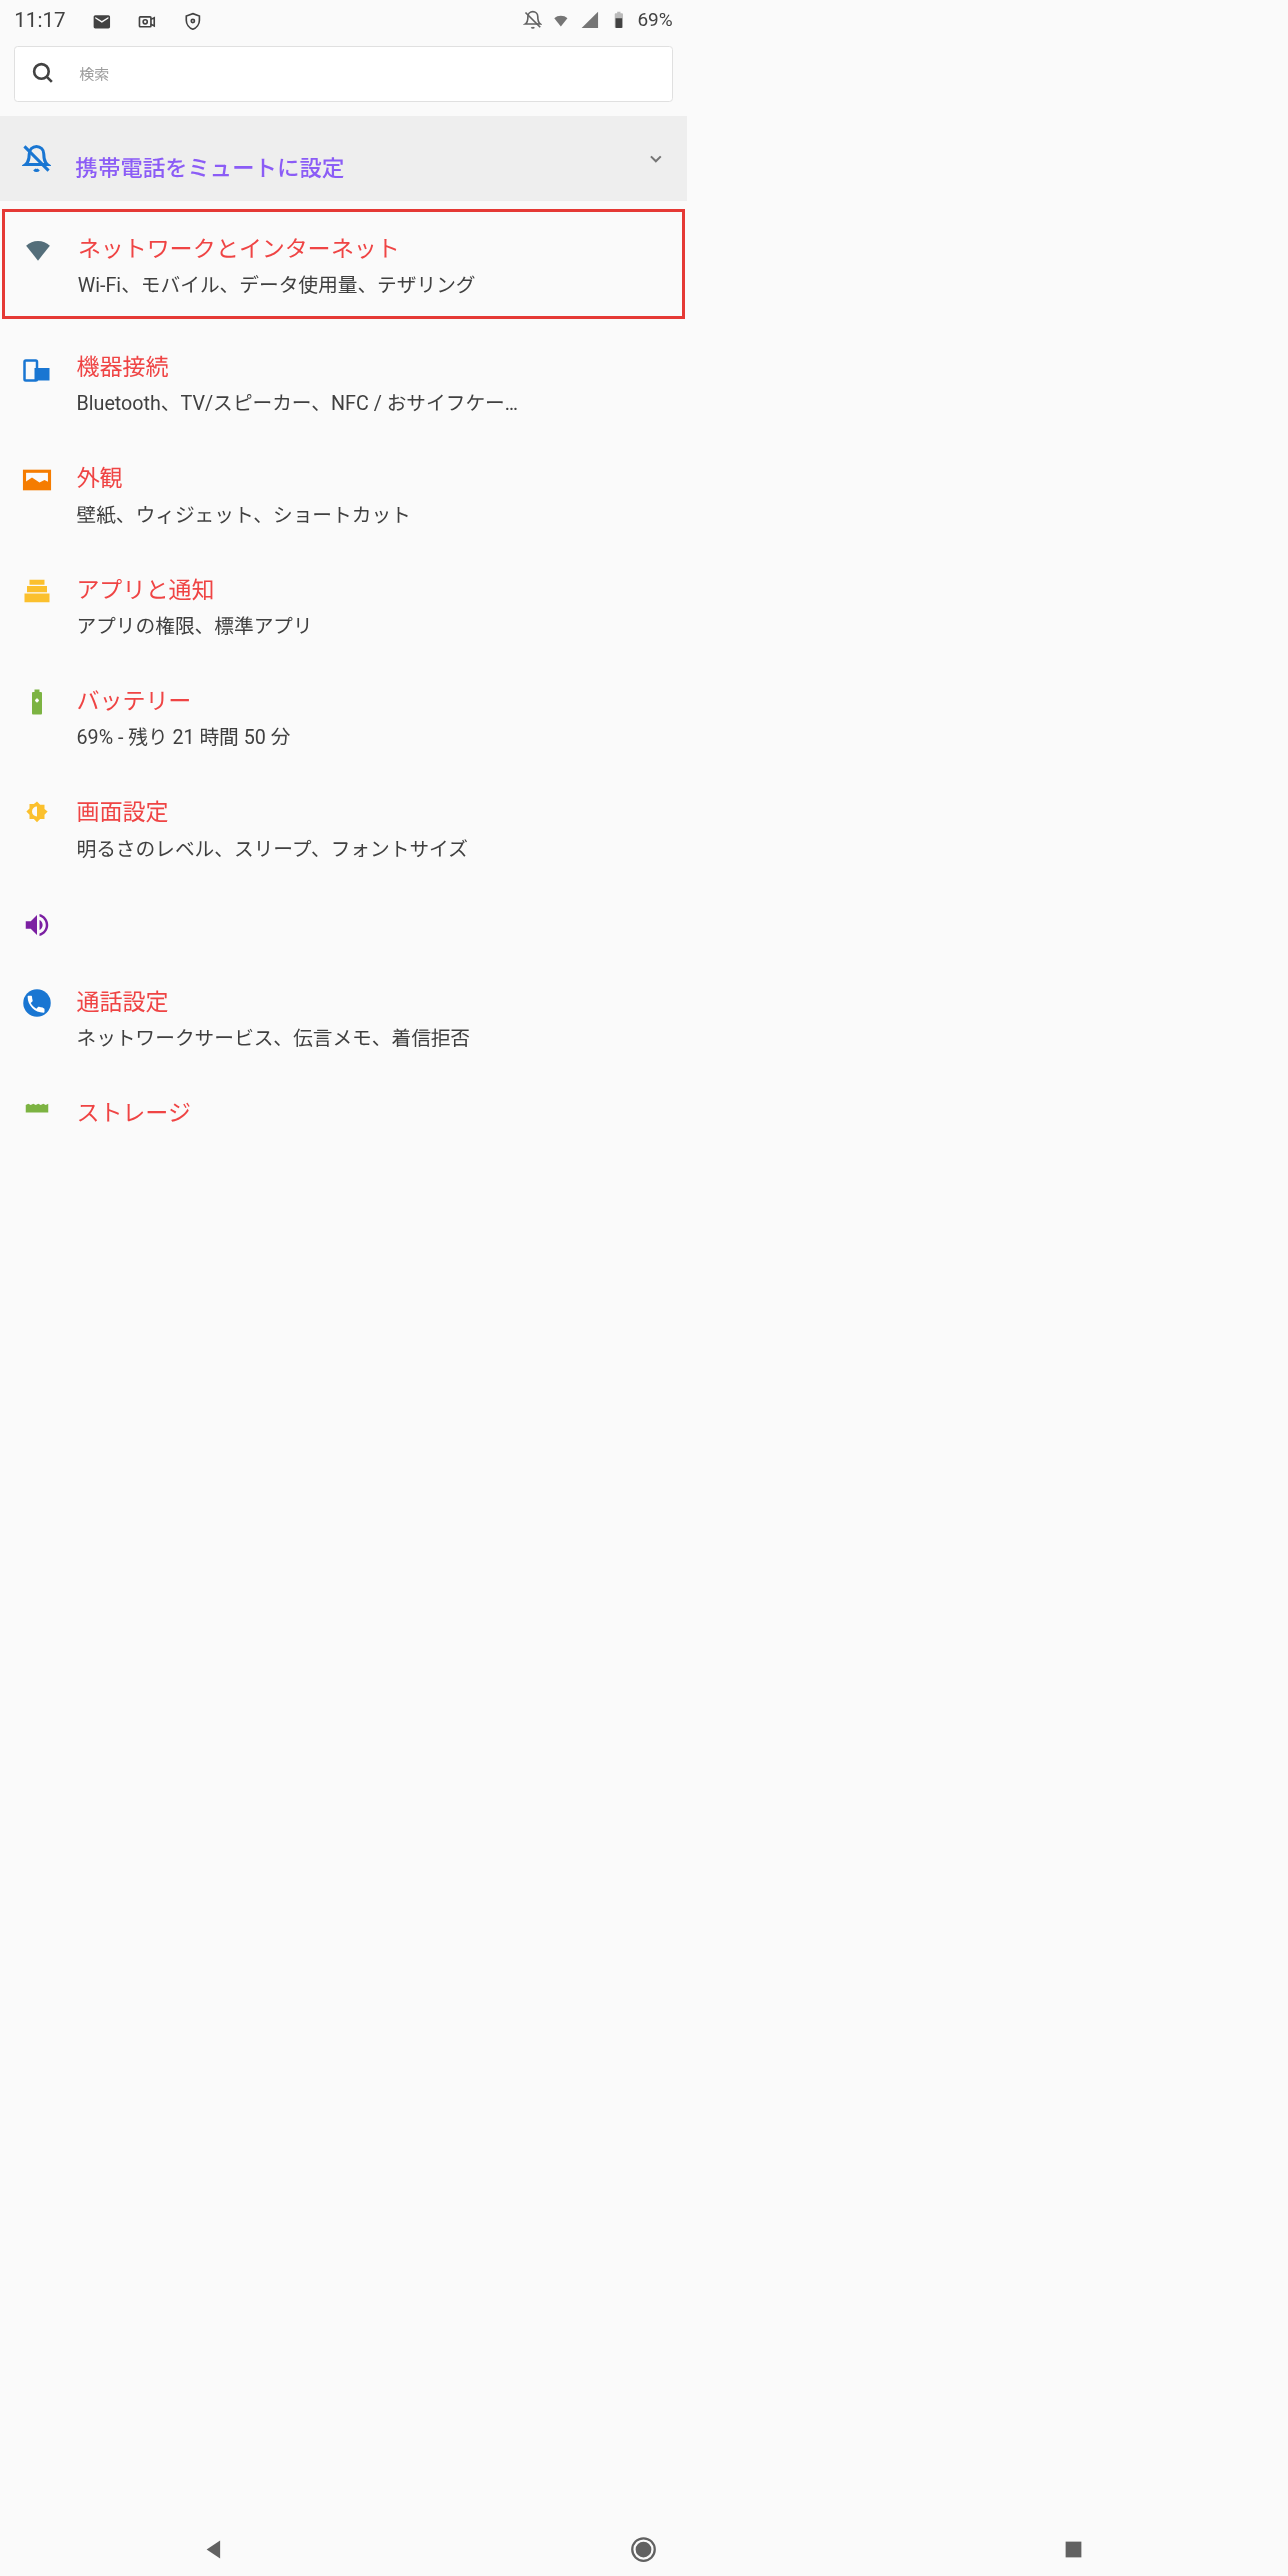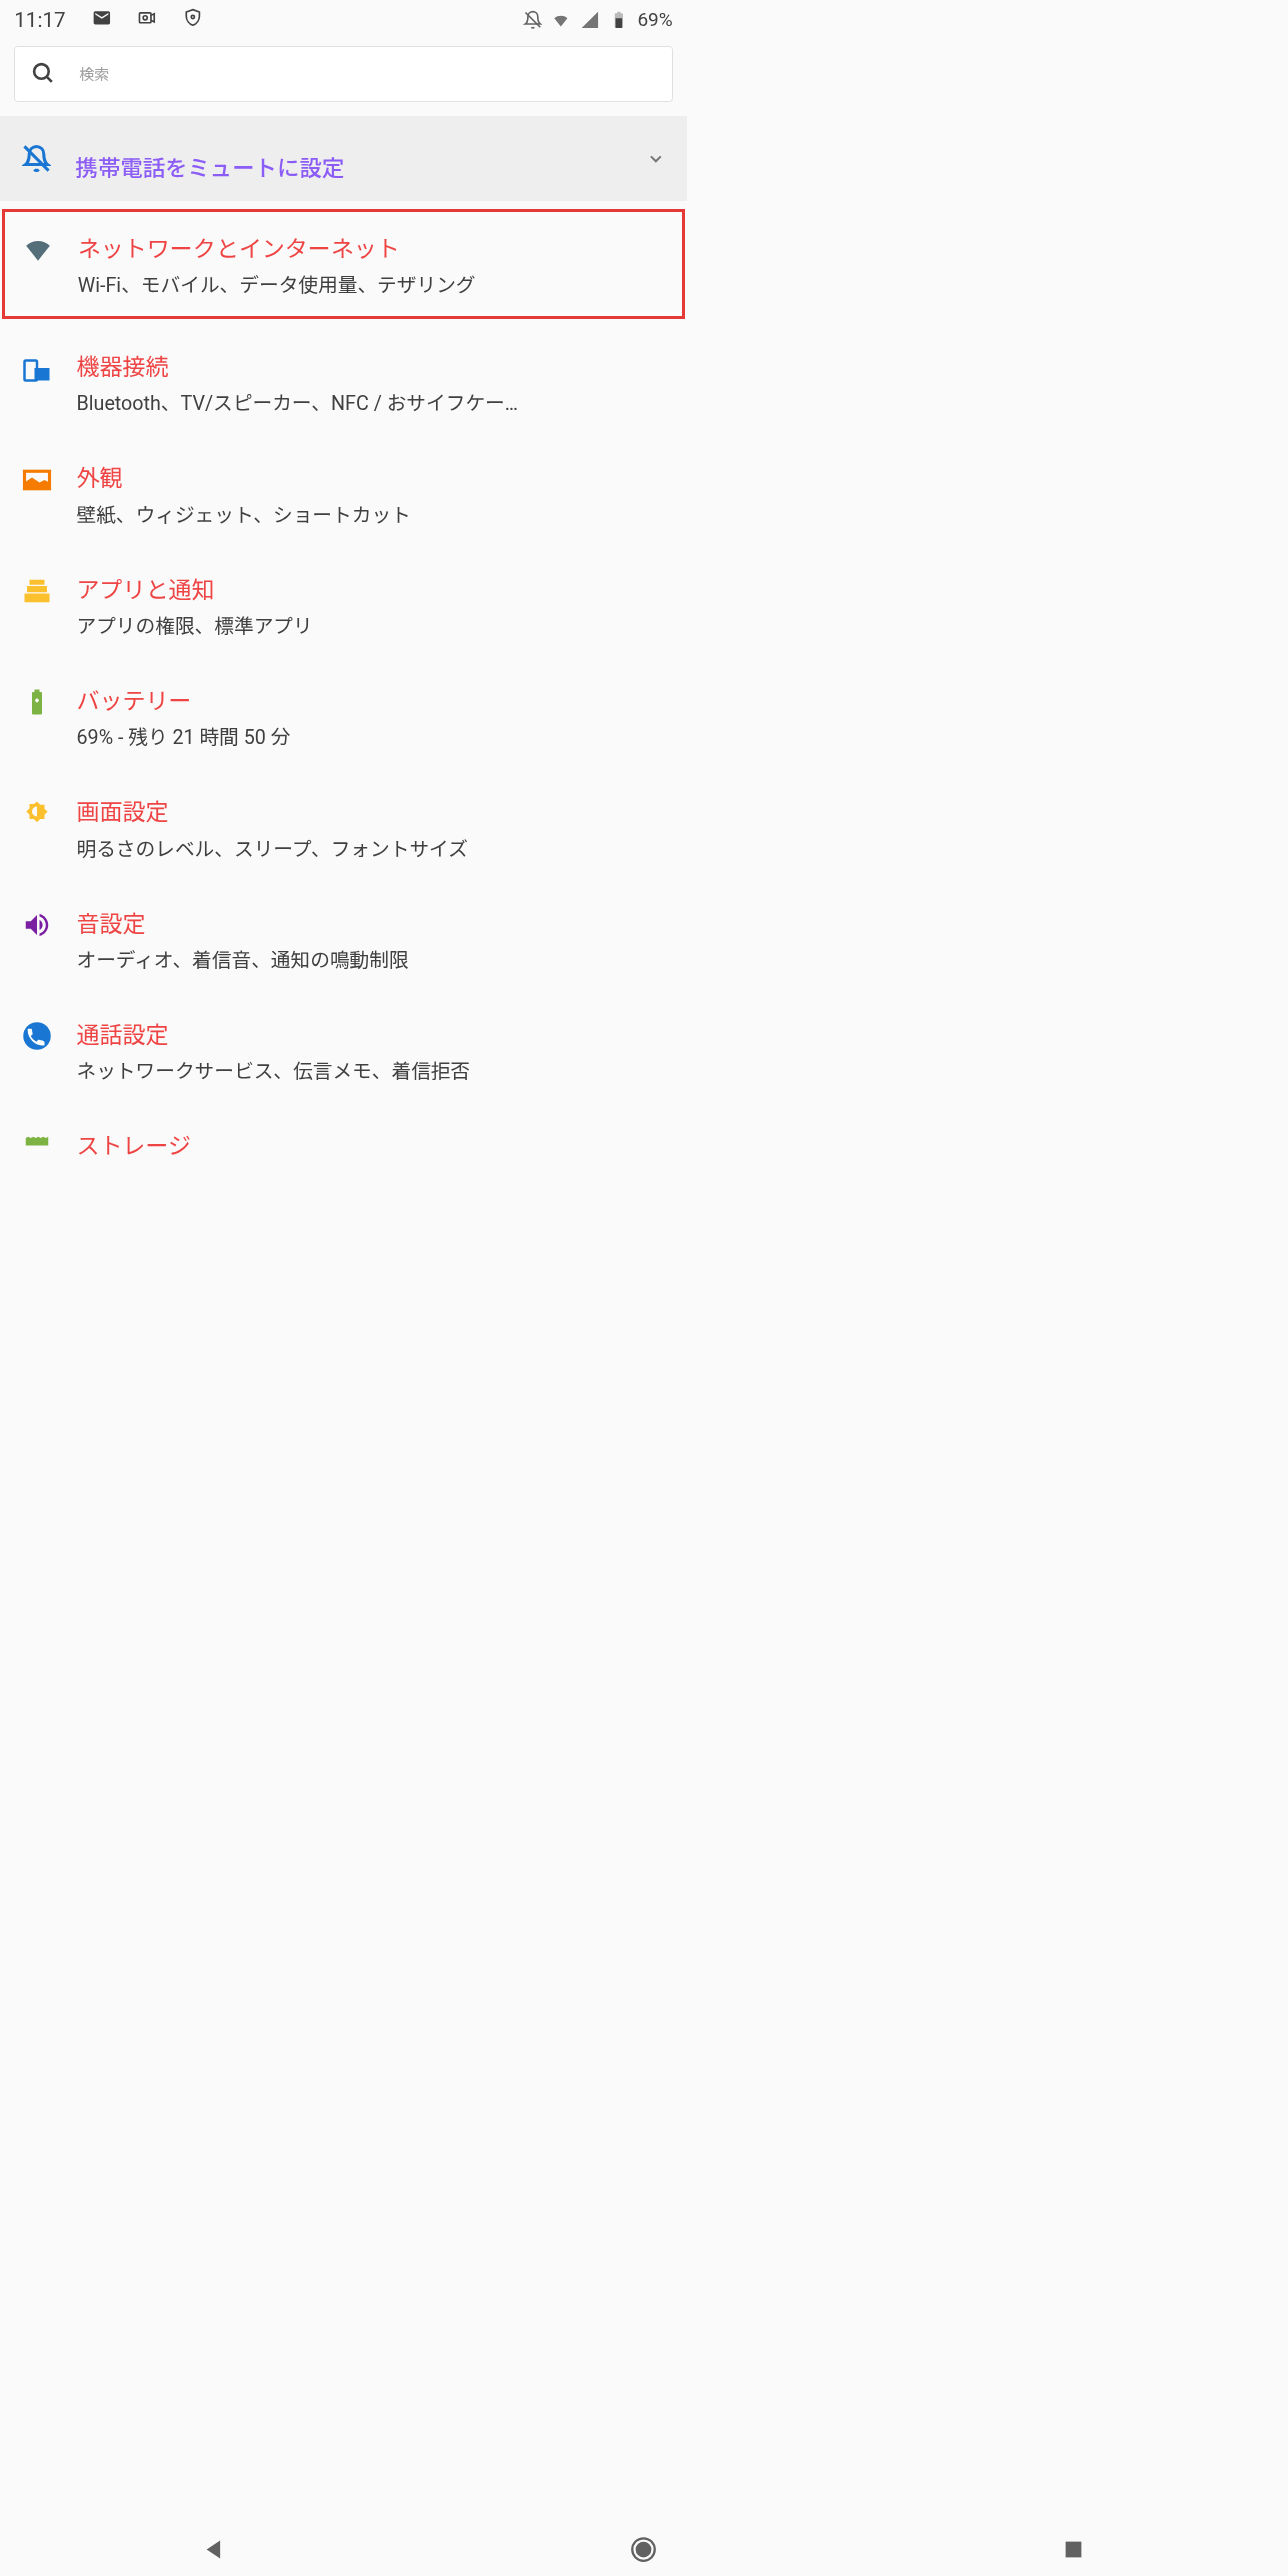--- a/index.html
+++ b/index.html
@@ -13,21 +13,21 @@
     }
     .status-bar {
       display: flex;
       justify-content: space-between;
       align-items: center;
       padding: 7.2px 14.3px;
       height: 39px;
       font-size: 20.6px;
       color: #424242;
     }
-    .status-left { display: flex; align-items: flex-start; gap: 26px; }
+    .status-left { display: flex; align-items: flex-end; gap: 26px; }
     .status-right { display: flex; align-items: center; gap: 9px; }
     .status-icon { width: 19.7px; height: 19.7px; display: inline-flex; align-items: center; justify-content: center; }
     .status-time { font-weight: 400; }
     .battery-text { font-size: 19px; }
 
     .search-container {
       padding: 7.2px 14.3px 14.3px;
       background: #fafafa;
     }
     .search-box {
@@ -260,24 +260,20 @@
       <div class="item-subtitle">明るさのレベル、スリープ、フォントサイズ</div>
     </div>
   </div>
 
   <div class="settings-item">
     <span class="item-icon">
       <svg viewBox="0 0 24 24" fill="#7b1fa2">
           <path d="M3 9v6h4l5 5V4L7 9H3zm13.5 3c0-1.8-1-3.3-2.5-4v8c1.5-.7 2.5-2.2 2.5-4zM14 3.2v2c2.9.9 5 3.5 5 6.8s-2.1 5.9-5 6.8v2c4-.9 7-4.5 7-8.8s-3-7.9-7-8.8z"></path>
         </svg>
     </span>
-    <div class="item-text">
-      <div class="item-title">音設定</div>
-      <div class="item-subtitle">オーディオ、着信音、通知の鳴動制限</div>
-    </div>
   </div>
 
   <div class="settings-item">
     <span class="item-icon">
       <svg viewBox="0 0 24 24">
           <circle cx="12" cy="12" r="11" fill="#1976d2"></circle>
           <path d="M16.5 15.5c-1 0-2-.2-2.9-.5-.3-.1-.6 0-.8.2l-1.3 1.3c-1.9-1-3.5-2.5-4.5-4.5l1.3-1.3c.2-.2.3-.5.2-.8-.3-.9-.5-1.9-.5-2.9 0-.4-.3-.8-.8-.8H5.3c-.4 0-.8.3-.8.8 0 7 5.7 12.7 12.7 12.7.4 0 .8-.3.8-.8v-1.9c0-.4-.3-.8-.8-.8z" fill="#fff"></path>
         </svg>
     </span>
     <div class="item-text">

